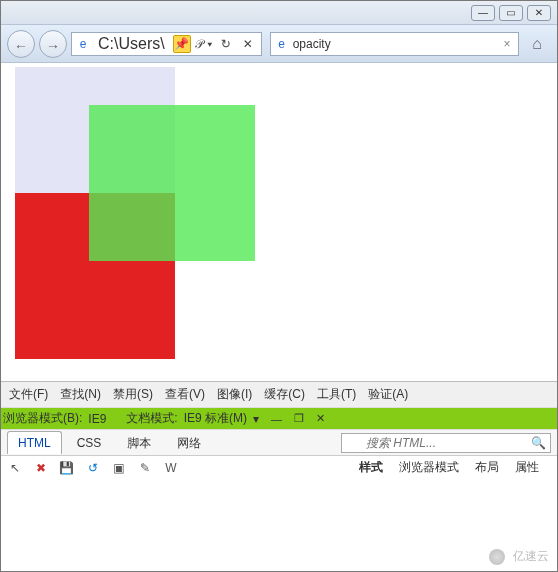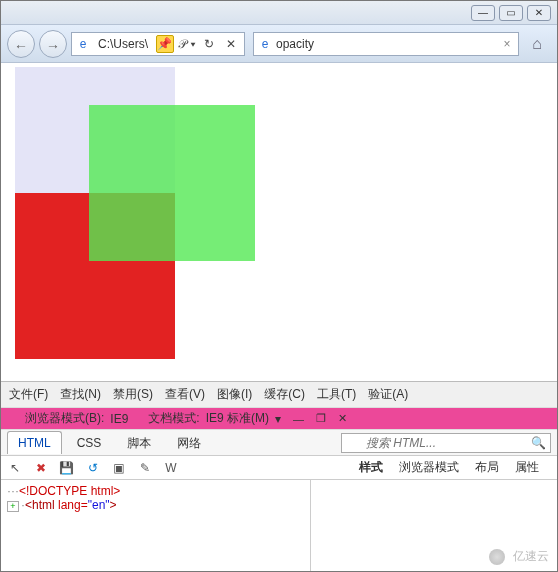--- a/index.html
+++ b/index.html
@@ -7,40 +7,40 @@
 
 
 .titlebar { height: 24px; background: linear-gradient(#e9eef4,#d8e2ee); border-bottom: 1px solid #b5c2d4; display: flex; justify-content: flex-end; align-items: center; padding: 2px 6px; gap: 4px; }
 .winbtn { width: 24px; height: 16px; border: 1px solid #8a98ad; border-radius: 3px; background: #e6ecf4; display: flex; align-items: center; justify-content: center; font-size: 10px; cursor: pointer; }
 
 
 .navbar { height: 38px; background: linear-gradient(#e4eefb,#d0ddec); border-bottom: 1px solid #b5c2d4; display: flex; align-items: center; padding: 0 6px; gap: 4px; }
 .navbtn { width: 28px; height: 28px; border: 1px solid #9baabf; border-radius: 50%; background: linear-gradient(#f4f8fd,#dbe4ef); display: flex; align-items: center; justify-content: center; color: #666; font-size: 14px; }
 .addr { flex: 0 0 auto; display: flex; align-items: center; border: 1px solid #9baabf; background: #fff; height: 24px; padding: 0 4px; gap: 4px; }
 .ie-icn { width: 14px; height: 14px; display: inline-flex; align-items: center; justify-content: center; color: #2a6fd6; font-size: 12px; }
-.addr-txt { font-size: 12px; padding: 0 4px; }
+.addr-txt { font-size: 16px; padding: 0 4px; }
 .tb-icn { width: 18px; height: 18px; display: inline-flex; align-items: center; justify-content: center; border-radius: 2px; font-size: 12px; color: #444; }
 .pin { background: #ffd84d; border: 1px solid #c9a400; }
 .tab { flex: 1; display: flex; align-items: center; border: 1px solid #9baabf; background: #fff; height: 24px; padding: 0 4px; gap: 4px; margin-left: 4px; }
 .tab-x { margin-left: auto; width: 14px; height: 14px; color: #888; display: flex; align-items: center; justify-content: center; }
 .home { width: 28px; height: 28px; display: flex; align-items: center; justify-content: center; color: #667; font-size: 16px; }
 
 
 .viewport { height: 318px; background: #fff; position: relative; overflow: hidden; }
 .box { position: absolute; }
 .box.lilac { left: 14px; top: 4px; width: 160px; height: 126px; background: #e4e4f7; }
 .box.green { left: 88px; top: 42px; width: 166px; height: 156px; background: #54e854; opacity: 0.8; }
 .box.red { left: 14px; top: 130px; width: 160px; height: 166px; background: #e22222; }
 
 
 .menubar { height: 26px; background: #f0f0f0; border-top: 1px solid #bbb; display: flex; align-items: center; padding: 0 8px; gap: 12px; font-size: 12px; }
 .menubar span { cursor: default; }
 
 
-.modebar { height: 22px; background: #ec4899; border-top: 1px solid #ddd; display: flex; align-items: center; padding: 0 24px; gap: 6px; font-size: 12px; }
+.modebar { height: 22px; background: #84cc16; border-top: 1px solid #ddd; display: flex; align-items: center; padding: 0 2px; gap: 6px; font-size: 12px; }
 .modebar .wctl { margin-left: 6px; color: #333; cursor: pointer; font-size: 11px; }
 
 
 .devtabs { height: 26px; background: #f6f6f6; border-top: 1px solid #ddd; display: flex; align-items: center; padding: 0 6px; gap: 4px; }
 .devtab { padding: 4px 10px; border: 1px solid transparent; border-bottom: none; font-size: 12px; cursor: pointer; }
 .devtab.active { background: #fff; border-color: #aaa; border-radius: 3px 3px 0 0; color: #0047b3; }
 .search { margin-left: auto; display: flex; align-items: center; border: 1px solid #aaa; background: #fff; height: 20px; padding: 0 4px; width: 210px; }
 .search input { border: none; outline: none; flex: 1; font-size: 12px; font-style: italic; color: #888; background: transparent; margin-left: 20px; }
 .search .mag { color: #2a6fd6; font-size: 12px; }
 
@@ -144,27 +144,18 @@
     <span class="ticn">✎</span>
     <span class="ticn">W</span>
     <div class="rightpanel-tabs">
       <span class="rtab" style="font-weight:bold">样式</span>
       <span class="rtab">浏览器模式</span>
       <span class="rtab">布局</span>
       <span class="rtab">属性</span>
     </div>
   </div>
 
-  <div class="srcpanel">
-    <div class="src-left">
-      <div><span style="color:#888">···</span><span class="l1">&lt;!DOCTYPE html&gt;</span></div>
-      <div>
-        <span class="tree-toggle">+</span><span style="color:#888">·</span><span class="l2">&lt;html </span><span class="attr">lang=</span><span class="val">"en"</span><span class="l2">&gt;</span>
-      </div>
-    </div>
-    <div class="src-right"></div>
-  </div>
 
   <div class="wm">
     <span class="wm-circ"></span>
     <span>亿速云</span>
   </div>
 </div>
 
 </body></html>

